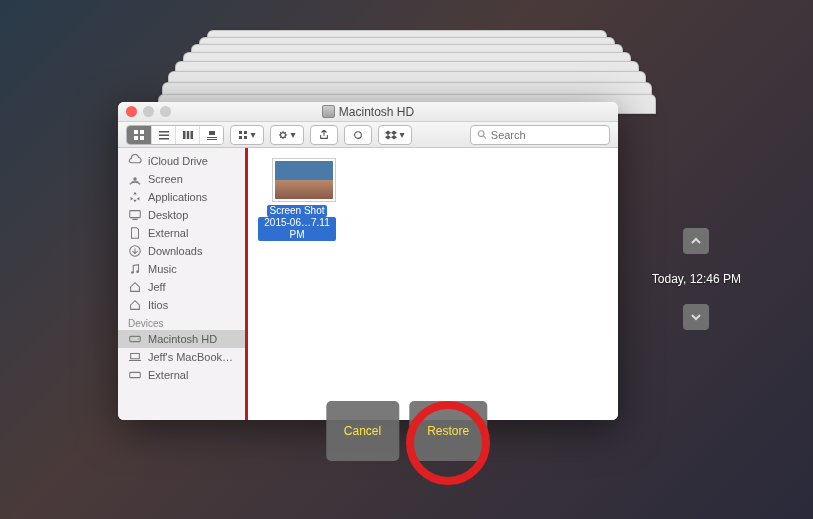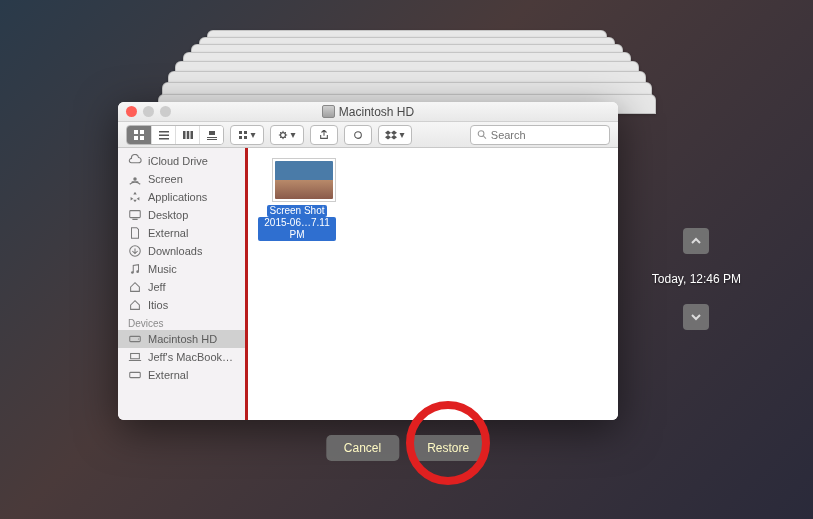--- a/index.html
+++ b/index.html
@@ -59,21 +59,21 @@
     .main { flex:1; padding:10px; background:#fff; }
     .file { width:78px; display:flex; flex-direction:column; align-items:flex-end; }
     .thumb { width:64px; height:44px; border:1px solid #ccc; background:#fff; padding:2px; margin-bottom:3px; }
     .thumb-inner { width:100%; height:100%; background: linear-gradient(180deg,#4a7ba8 0%,#4a7ba8 50%,#b88a6a 50%,#8a5a4a 100%); border-radius:1px; }
     .filename { font-size:10px; color:#fff; text-align:center; line-height:1.2; }
     .filename span { background:#2f6fd0; padding:0 2px; border-radius:2px; display:inline-block; }
     .right-controls { position:absolute; right:72px; top:228px; display:flex; flex-direction:column; align-items:center; gap:18px; }
     .navbtn { width:26px; height:26px; background:rgba(120,120,120,0.9); border-radius:4px; display:flex; align-items:center; justify-content:center; color:#ddd; cursor:pointer; }
     .timestamp { color:#fff; font-size:12px; white-space:nowrap; text-shadow:0 1px 2px rgba(0,0,0,0.5); }
     .bottom-buttons { position:absolute; bottom:58px; left:50%; transform:translateX(-50%); display:flex; gap:10px; }
-    .bbtn { background:rgba(110,110,110,0.92); color:#fef9c3; border:none; border-radius:5px; padding:6px 18px; font-size:12px; cursor:pointer; }
+    .bbtn { background:rgba(110,110,110,0.92); color:#fde047; border:none; border-radius:5px; padding:23px 18px; font-size:12px; cursor:pointer; }
     .circle { position:absolute; width:84px; height:84px; border:8px solid #e02020; border-radius:50%; bottom:34px; left:406px; pointer-events:none; }
     svg { display:block; }
   </style>
 </head>
 <body>
 
 <div class="stack-layer" style="top:30px; width:400px; height:14px;"></div>
 <div class="stack-layer" style="top:37px; width:416px; height:14px;"></div>
 <div class="stack-layer" style="top:44px; width:432px; height:14px;"></div>
 <div class="stack-layer" style="top:52px; width:448px; height:14px;"></div>

